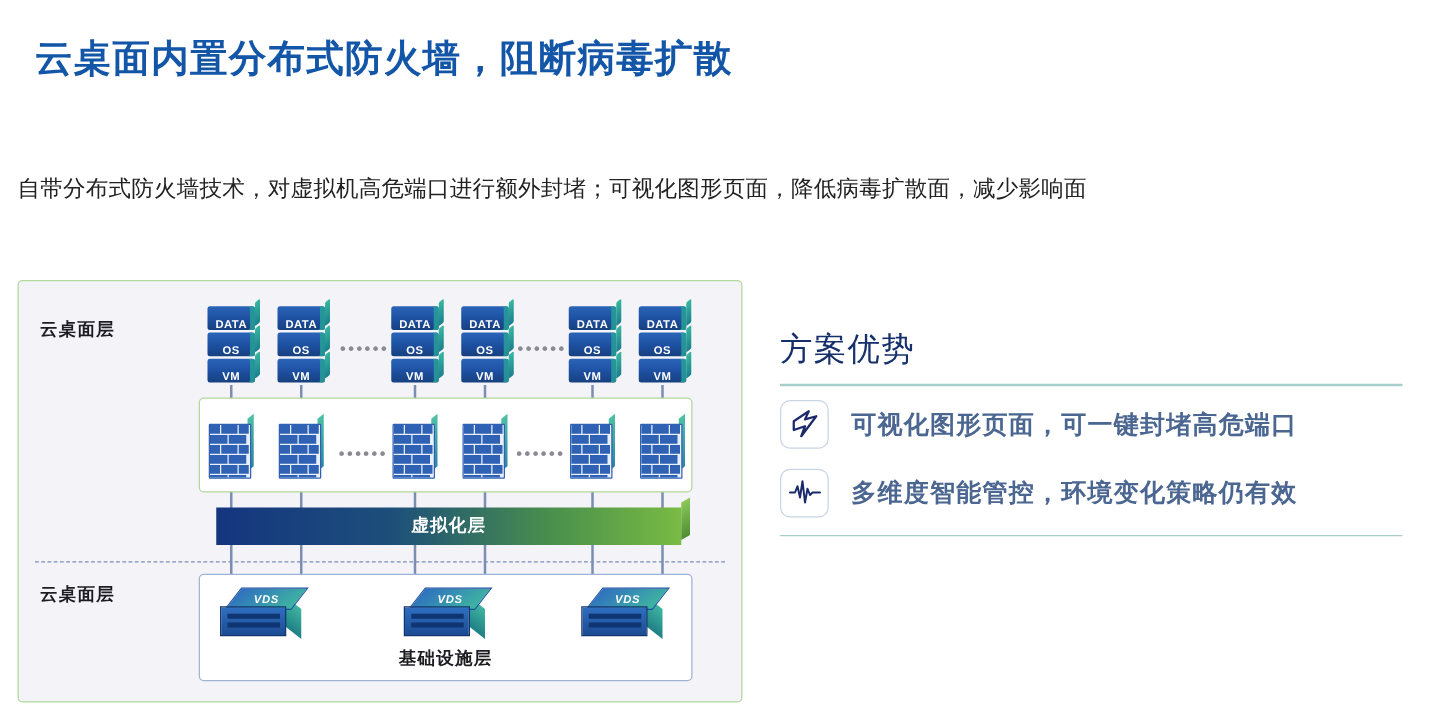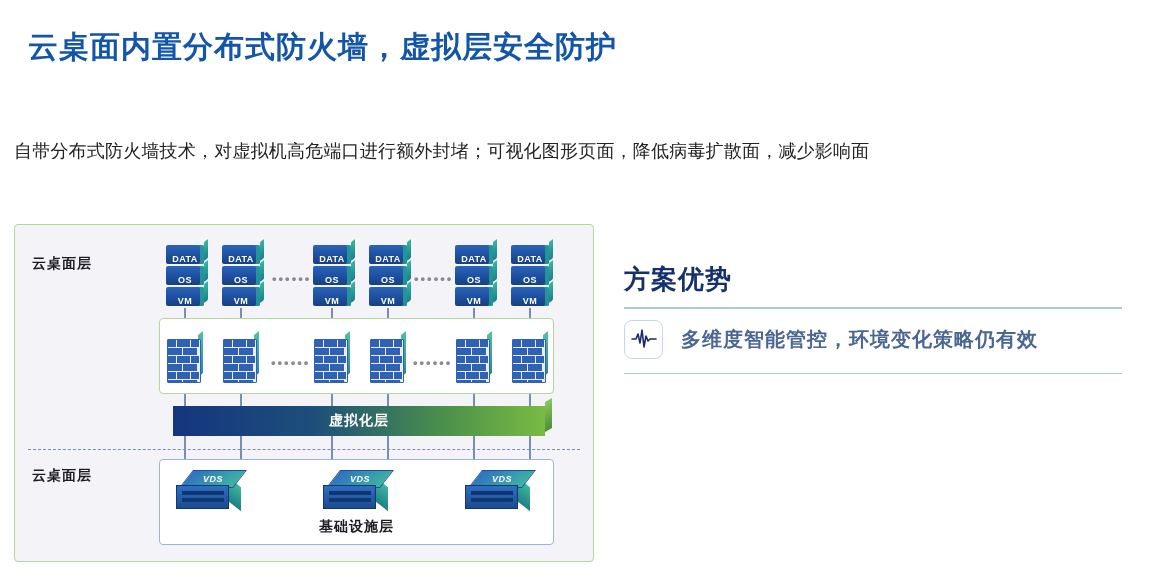--- a/index.html
+++ b/index.html
@@ -123,42 +123,42 @@
     background:linear-gradient(180deg,#3fb6a0,#1f7f86);
     transform:skewY(38deg);transform-origin:left top;
   }
   #vds-caption{
     position:absolute;left:0;right:0;bottom:8px;text-align:center;
     font-size:14px;font-weight:bold;color:#1c1c22;letter-spacing:1px;
   }
   
   #advantages{position:absolute;left:624px;top:262px;width:510px;}
   #adv-title{
-    font-size:26px;font-weight:bold;color:#16306b;letter-spacing:1px;
+    font-size:26px;font-weight:normal;color:#16306b;letter-spacing:1px;
     margin:0 0 10px 0;
   }
   .adv-rule{height:1.5px;background:#a8cfcb;width:498px;}
   .adv-row{
     display:flex;align-items:center;height:49px;margin-top:6px;
   }
   .adv-icon{
     width:37px;height:37px;flex:0 0 37px;border:1.2px solid #c9d4e4;
     border-radius:8px;background:#ffffff;
     display:flex;align-items:center;justify-content:center;margin-right:18px;
   }
   .adv-text{
     font-size:20px;font-weight:bold;color:#4a6691;letter-spacing:1px;
     white-space:nowrap;
   }
   #adv-rule-bottom{margin-top:9px;}
 </style>
 </head>
 <body>
 
-<div id="page-title">云桌面内置分布式防火墙，虚拟层安全防护</div>
+<div id="page-title">云桌面内置分布式防火墙，阻断病毒扩散</div>
 <div id="page-subtitle">自带分布式防火墙技术，对虚拟机高危端口进行额外封堵；可视化图形页面，降低病毒扩散面，减少影响面</div>
 
 <div id="diagram"></div>
 
 <div class="layer-label" id="label-desktop">云桌面层</div>
 <div class="layer-label" id="label-infra">云桌面层</div>
 
 <div class="conn" style="left:184px;top:308px;height:40px;"></div>
 <div class="conn" style="left:240px;top:308px;height:40px;"></div>
 <div class="conn" style="left:331px;top:308px;height:40px;"></div>
@@ -487,20 +487,28 @@
       <div class="slot" style="top:5px"></div>
       <div class="slot" style="top:12px"></div>
     </div>
 </div>
 
 <div id="advantages">
   <div id="adv-title">方案优势</div>
   <div class="adv-rule"></div>
 
 
+  <div class="adv-row">
+    <div class="adv-icon">
+      <svg width="24" height="22" viewBox="0 0 24 22" aria-hidden="true">
+        <polygon points="3,9 15,1 12,7.5 21,5 9,21 12,13 3,16" fill="none" stroke="#1b2a6b" stroke-width="1.8" stroke-linejoin="round"></polygon>
+      </svg>
+    </div>
+    <div class="adv-text">可视化图形页面，可一键封堵高危端口</div>
+  </div>
 
   <div class="adv-row">
     <div class="adv-icon">
       <svg width="26" height="22" viewBox="0 0 26 22" aria-hidden="true">
         <polyline points="1,11 5,11 7,6 9,15 11,2 13,19 15,8 17,13 19,11 25,11" fill="none" stroke="#1b2a6b" stroke-width="1.6" stroke-linejoin="round" stroke-linecap="round"></polyline>
       </svg>
     </div>
     <div class="adv-text">多维度智能管控，环境变化策略仍有效</div>
   </div>
 

